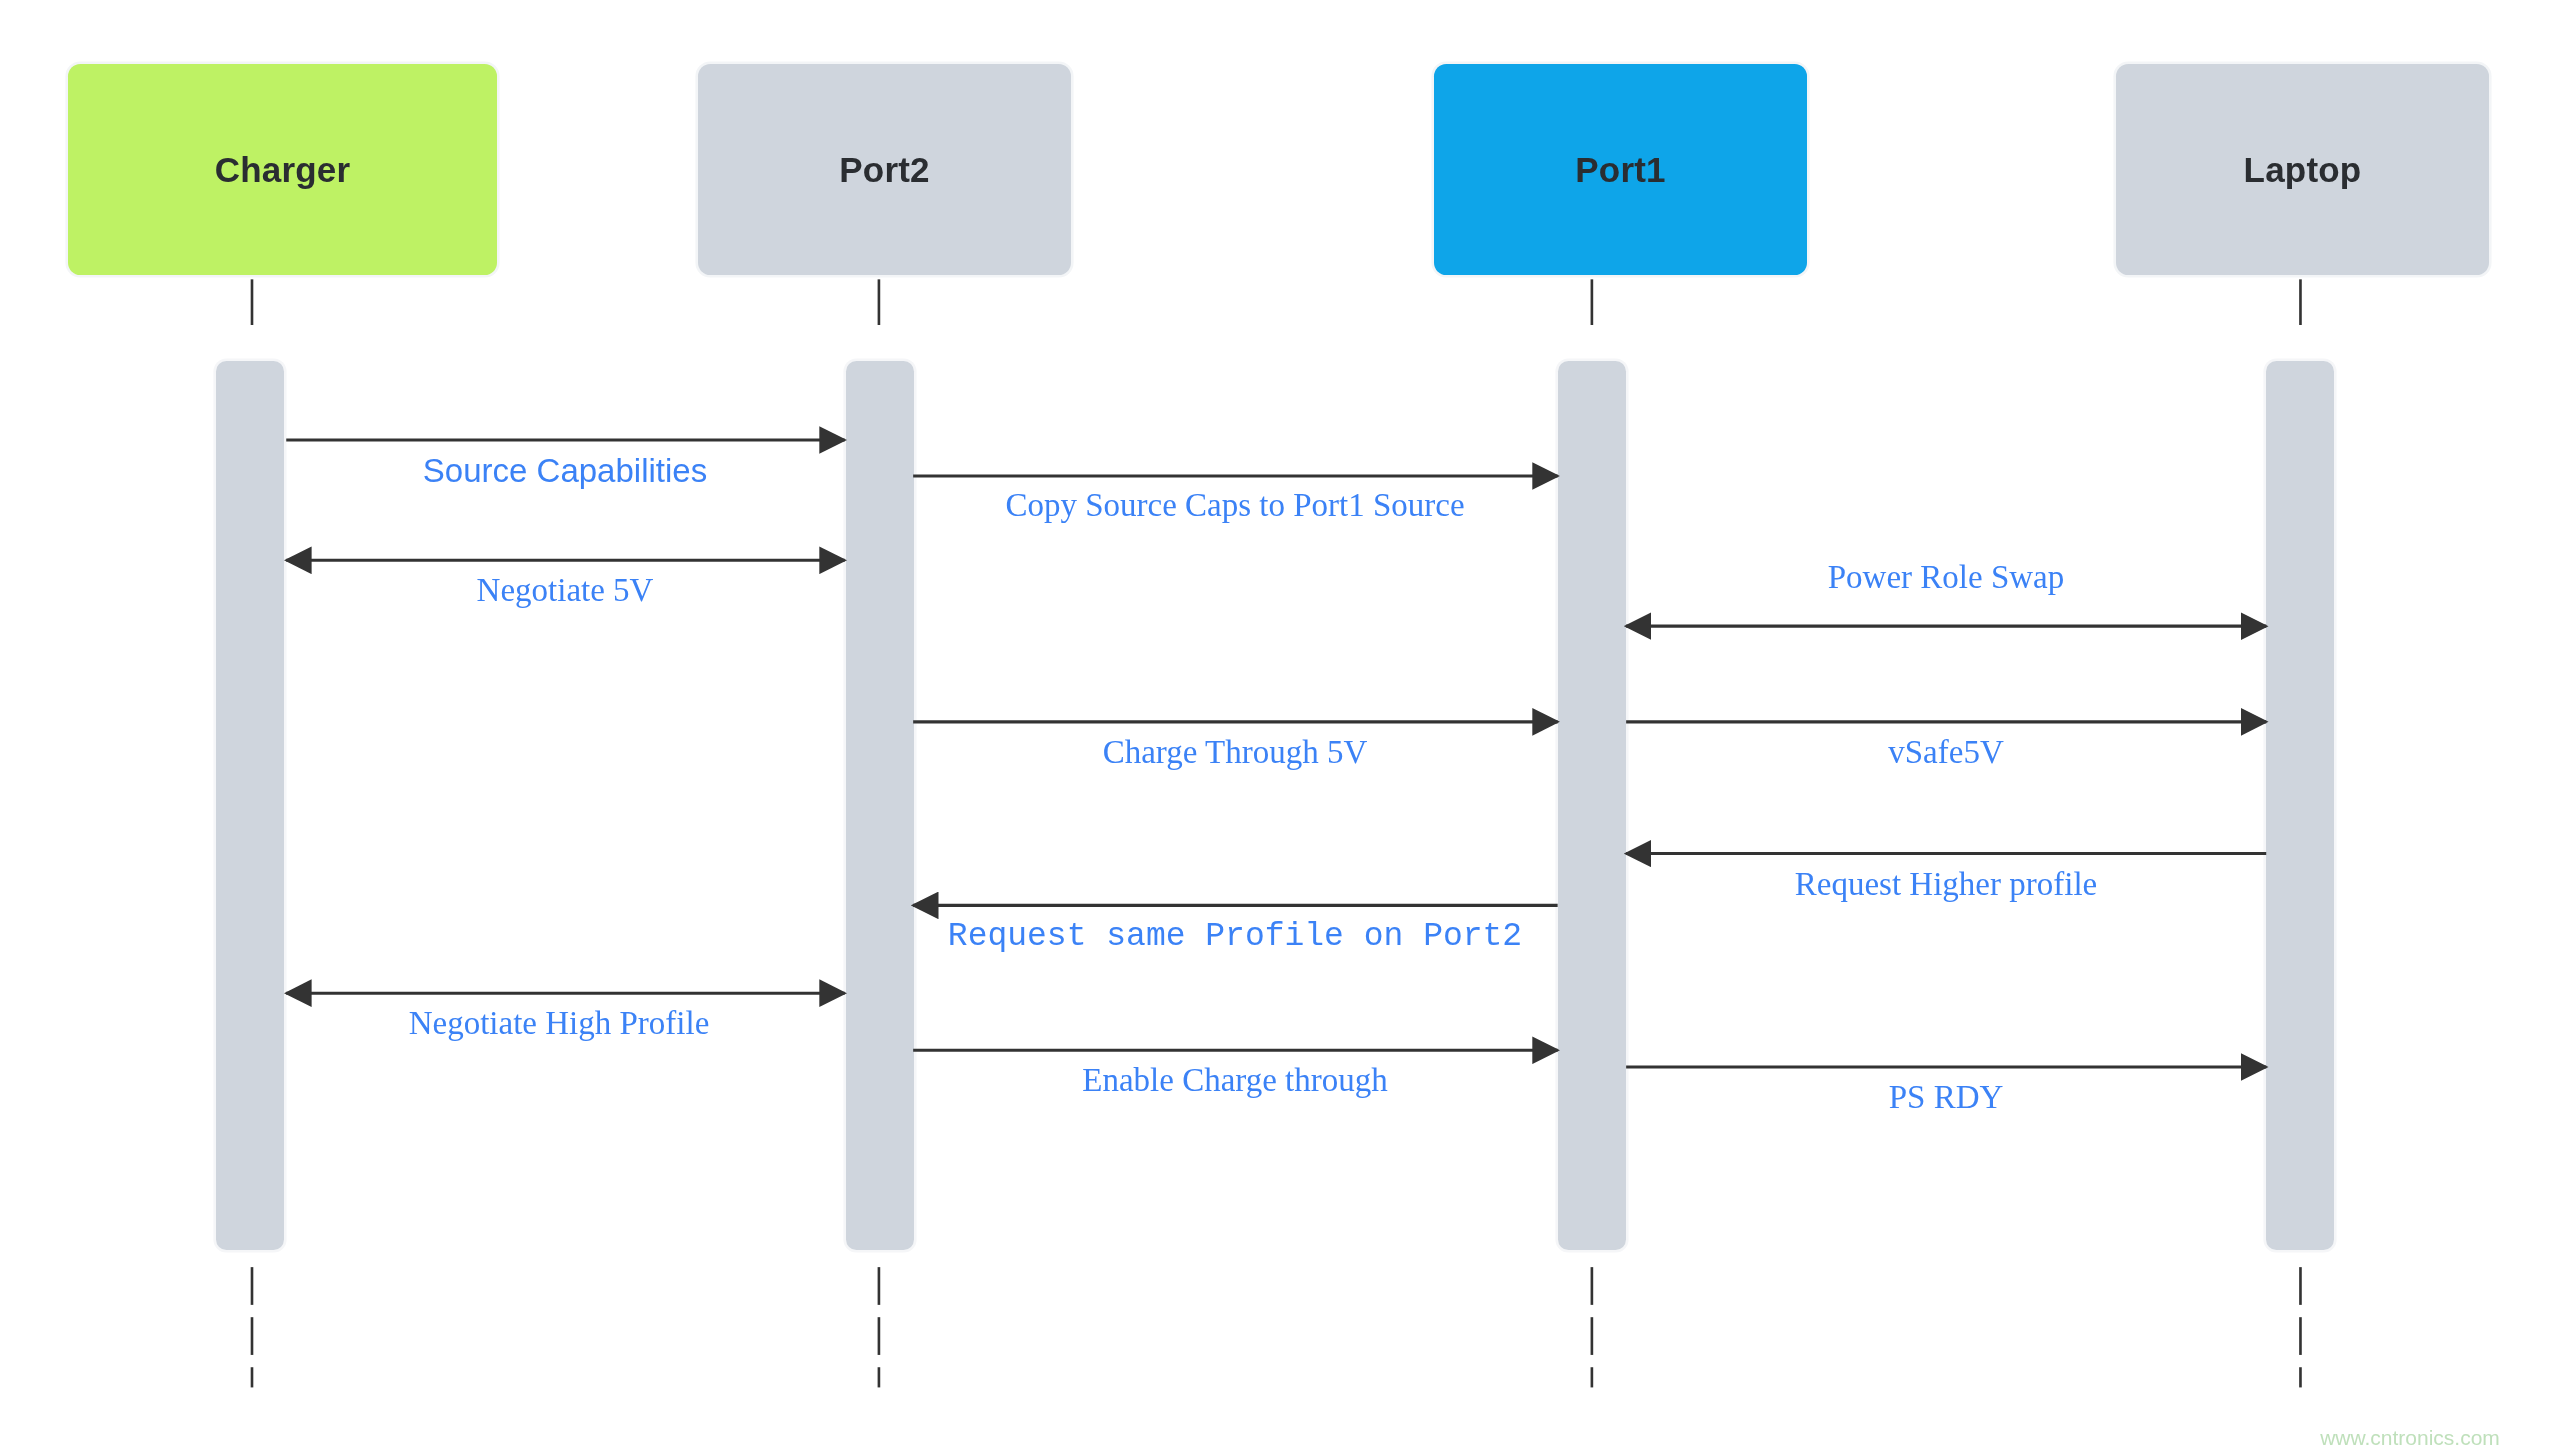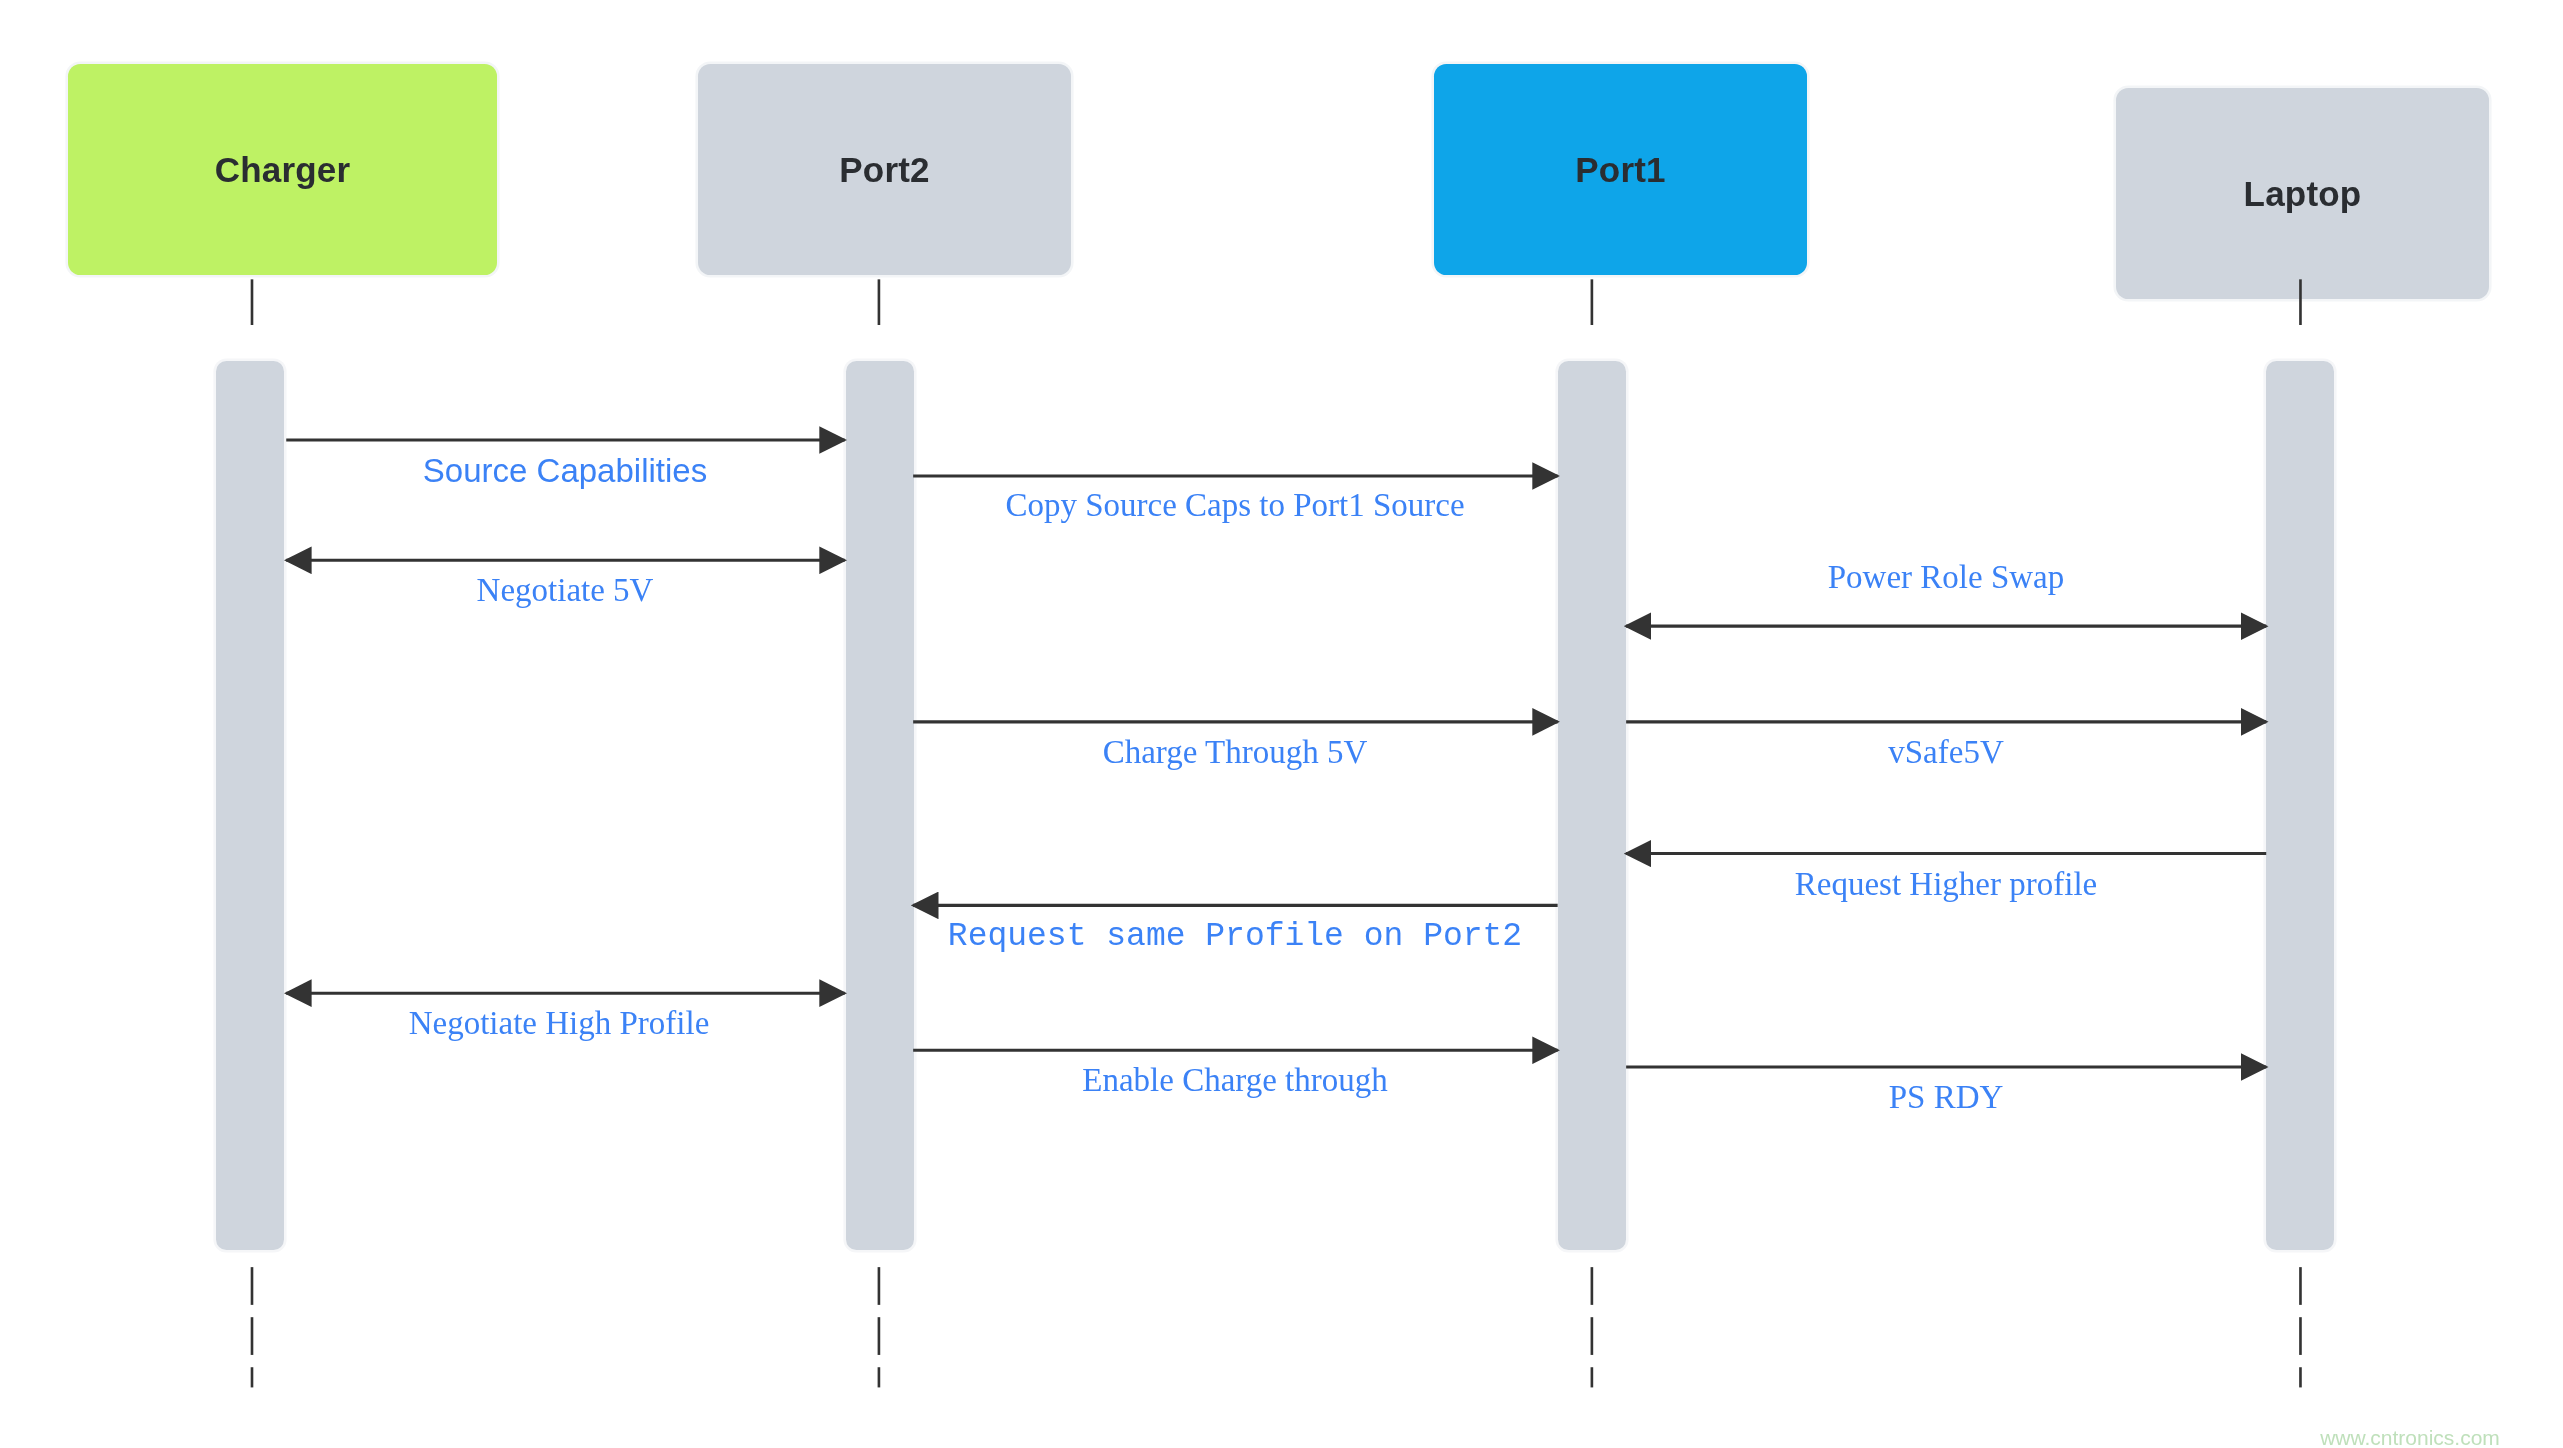--- a/index.html
+++ b/index.html
@@ -74,21 +74,21 @@
   <div id="actor-boxes">
       <div class="actor-box" style="left: 68px; top: 64px; width: 429px; height: 211px; background: #bef264;">
         <span class="actor-label">Charger</span>
       </div>
       <div class="actor-box" style="left: 698px; top: 64px; width: 373px; height: 211px; background: rgb(207, 213, 221);">
         <span class="actor-label">Port2</span>
       </div>
       <div class="actor-box" style="left: 1407px; top: 64px; width: 373px; height: 211px; background: #0ea5e9; margin-left: 27px;">
         <span class="actor-label">Port1</span>
       </div>
-      <div class="actor-box" style="left: 2116px; top: 64px; width: 373px; height: 211px; background: rgb(207, 213, 221); margin-top: 24px;">
+      <div class="actor-box" style="left: 2116px; top: 64px; width: 373px; height: 211px; background: rgb(207, 213, 221);">
         <span class="actor-label">Laptop</span>
       </div>
     </div>
 
   <div id="activation-bars">
       <div class="activation" style="left: 216px; top: 361px; width: 68px; height: 889px; background: rgb(207, 213, 221);"></div>
       <div class="activation" style="left: 846px; top: 361px; width: 68px; height: 889px; background: rgb(207, 213, 221);"></div>
       <div class="activation" style="left: 1558px; top: 361px; width: 68px; height: 889px; background: rgb(207, 213, 221);"></div>
       <div class="activation" style="left: 2266px; top: 361px; width: 68px; height: 889px; background: rgb(207, 213, 221);"></div>
     </div>

